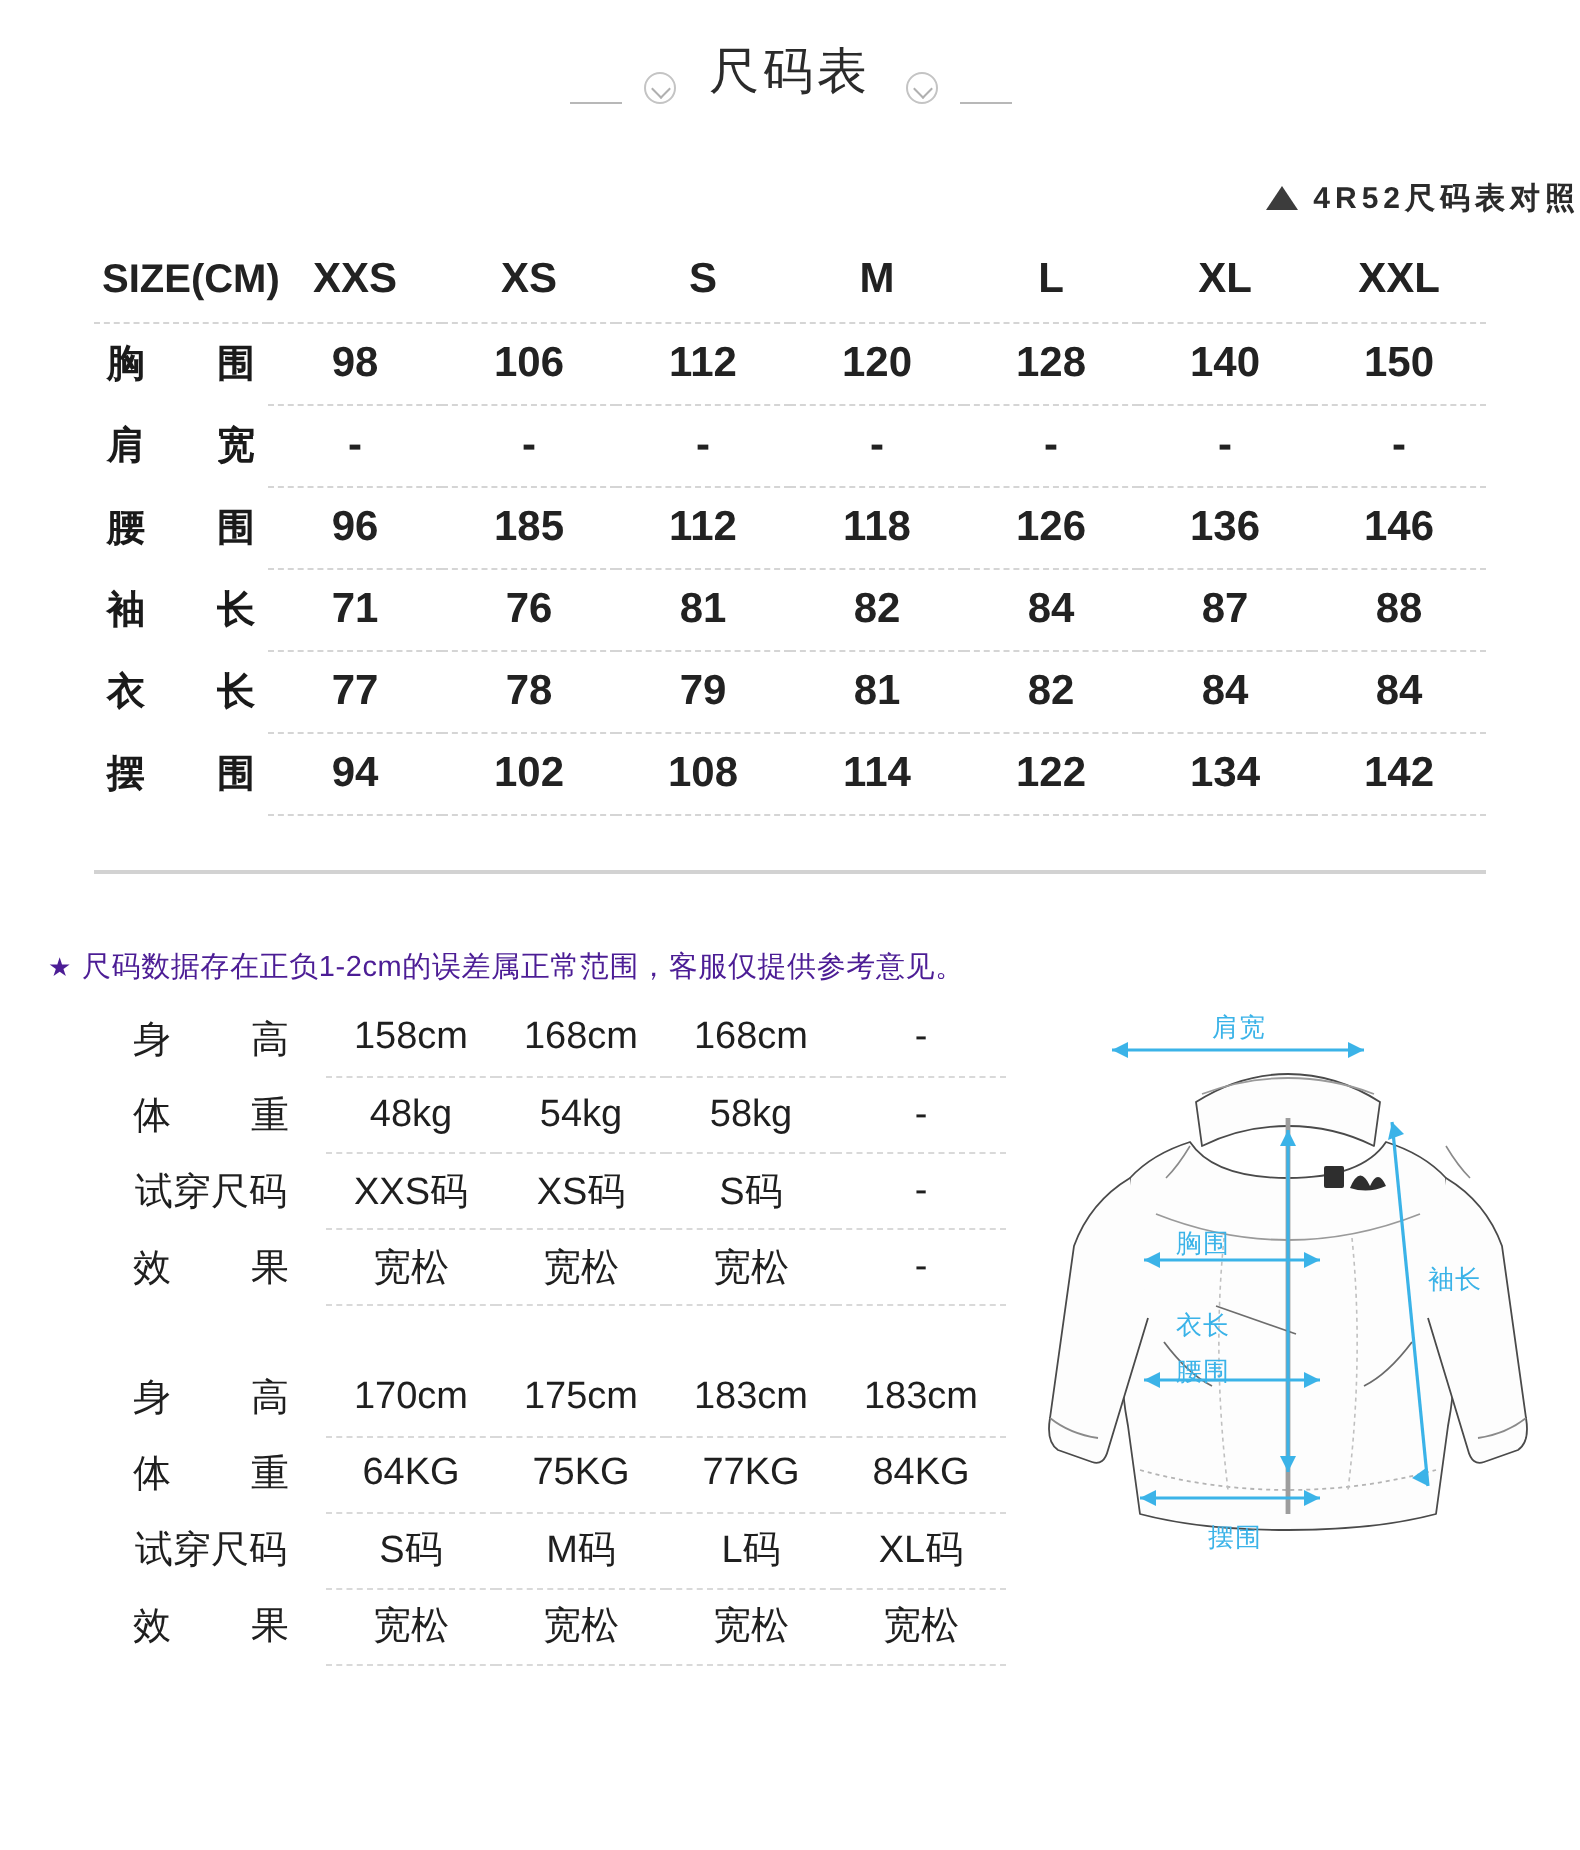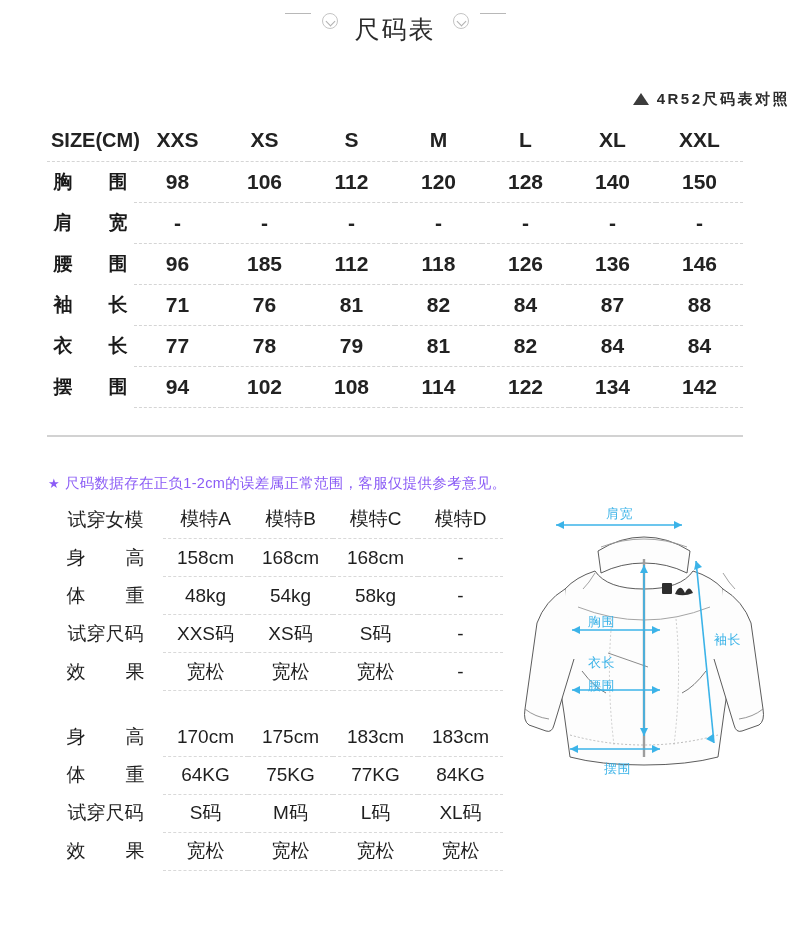--- a/index.html
+++ b/index.html
@@ -10,21 +10,21 @@
     background: #ffffff;
     font-family: "Liberation Sans", "DejaVu Sans", sans-serif;
     color: #1a1a1a;
     overflow: hidden;
     position: relative;
   }
 
   
   .title-bar {
     display: flex;
-    align-items: flex-start;
+    align-items: flex-end;
     justify-content: center;
     gap: 11px;
     padding-top: 13px;
     height: 52px;
   }
   .title-rule {
     width: 26px;
     height: 1px;
     background: #b8b8b8;
   }
@@ -115,23 +115,23 @@
 
   
   .divider {
     margin: 27px 47px 0 47px;
     height: 2px;
     background: #d2d2d2;
   }
 
   
   .note {
-    margin: 37px 0 0 48px;
+    margin: 37px 0 0 24px;
     font-size: 14.5px;
-    color: #8b5cf6;
+    color: #4c1d95;
     letter-spacing: 0.3px;
   }
   .note .star { font-size: 13px; margin-right: 5px; }
 
   
   .lower {
     position: relative;
     margin-top: 8px;
     padding: 0 48px;
   }
@@ -301,27 +301,20 @@
 
 <div class="note">
   <span class="star">★</span><span>尺码数据存在正负1-2cm的误差属正常范围，客服仅提供参考意见。</span>
 </div>
 
 <div class="lower">
 
   <div class="model-block">
     <table class="model-table">
       <tbody id="female-table-body">
-          <tr>
-            <td class="mlab mhdrlab">试穿女模</td>
-            <td class="mhdr">模特A</td>
-            <td class="mhdr">模特B</td>
-            <td class="mhdr">模特C</td>
-            <td class="mhdr">模特D</td>
-          </tr>
           <tr>
             <td class="mlab"><span class="sp2">
                 <span>身</span>
                 <span>高</span>
               </span></td>
             <td>158cm</td>
             <td>168cm</td>
             <td>168cm</td>
             <td>-</td>
           </tr>

